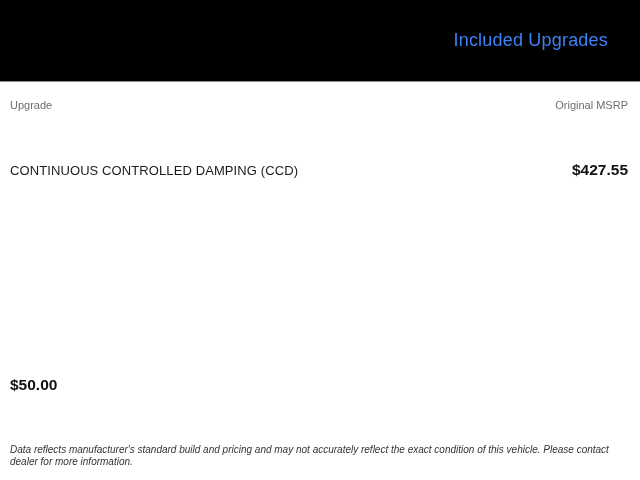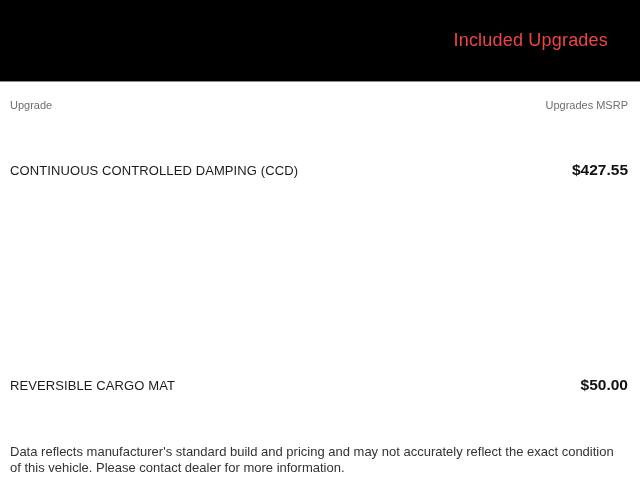--- a/index.html
+++ b/index.html
@@ -22,21 +22,21 @@
     background: #000000;
     border-bottom: 1px solid #8c8c8c;
     display: flex;
     align-items: center;
     justify-content: flex-end;
     padding-right: 32px;
     box-sizing: border-box;
   }
   .hdr h1 {
     margin: 0;
-    color: #ef4444;
+    color: #3b82f6;
     font-size: 18px;
     font-weight: 400;
     letter-spacing: 0.2px;
   }
   .flexrow {
     position: absolute;
     left: 10px;
     right: 12px;
     display: flex;
     justify-content: space-between;
@@ -61,44 +61,44 @@
     color: #111111;
     font-size: 15.5px;
     font-weight: 700;
   }
   .disclaimer {
     position: absolute;
     top: 444px;
     left: 10px;
     right: 12px;
     color: #333333;
-    font-size: 13px;
+    font-size: 10px;
+    font-style: italic;
     line-height: 1.2;
   }
 </style>
 </head>
 <body>
 
 <div class="page">
 
   <header class="hdr">
     <h1>Included Upgrades</h1>
   </header>
 
   <div class="flexrow cols">
     <span class="col-label">Upgrade</span>
-    <span class="col-label">Upgrades MSRP</span>
+    <span class="col-label">Original MSRP</span>
   </div>
 
   <div class="flexrow row1">
     <span class="item-name">CONTINUOUS CONTROLLED DAMPING (CCD)</span>
     <span class="item-price">$427.55</span>
   </div>
 
 
   <div class="flexrow row3">
-    <span class="item-name">REVERSIBLE CARGO MAT</span>
     <span class="item-price">$50.00</span>
   </div>
 
   <div class="disclaimer">Data reflects manufacturer's standard build and pricing and may not accurately reflect the exact condition of this vehicle. Please contact dealer for more information.</div>
 
 </div>
 
 </body></html>

